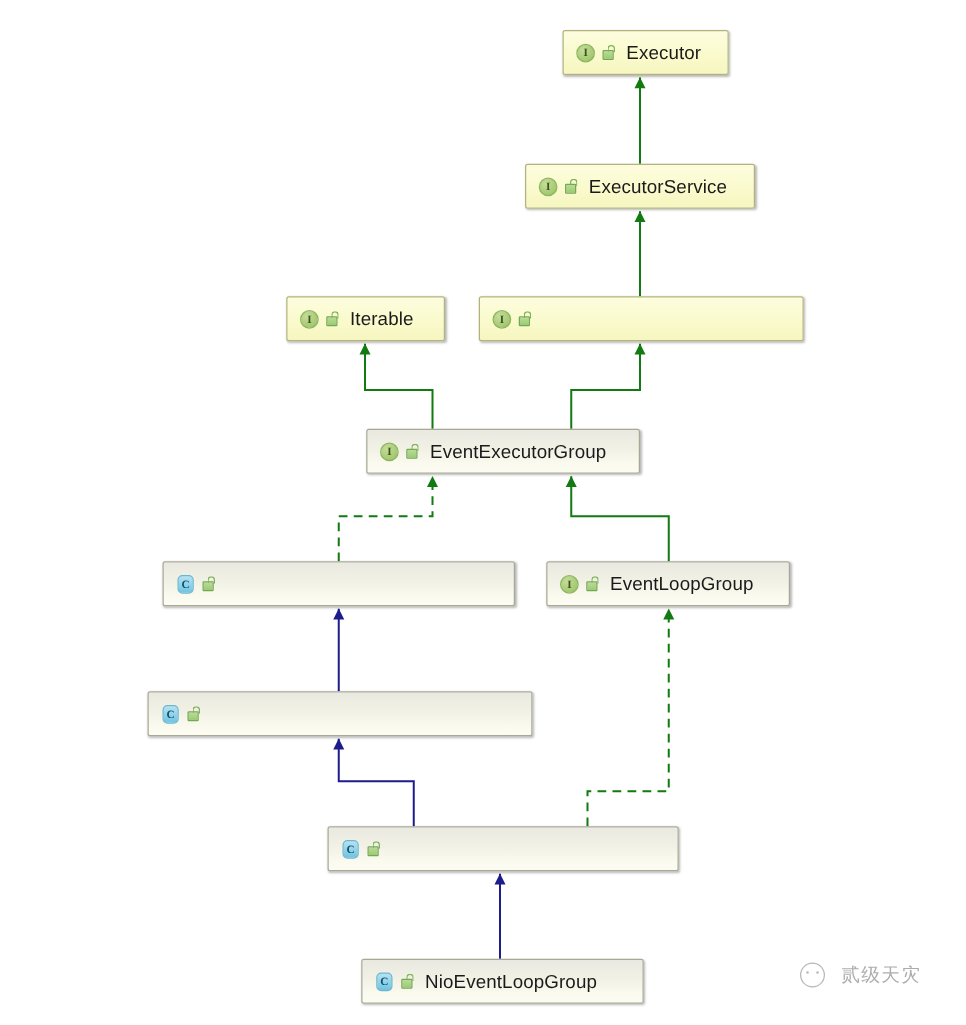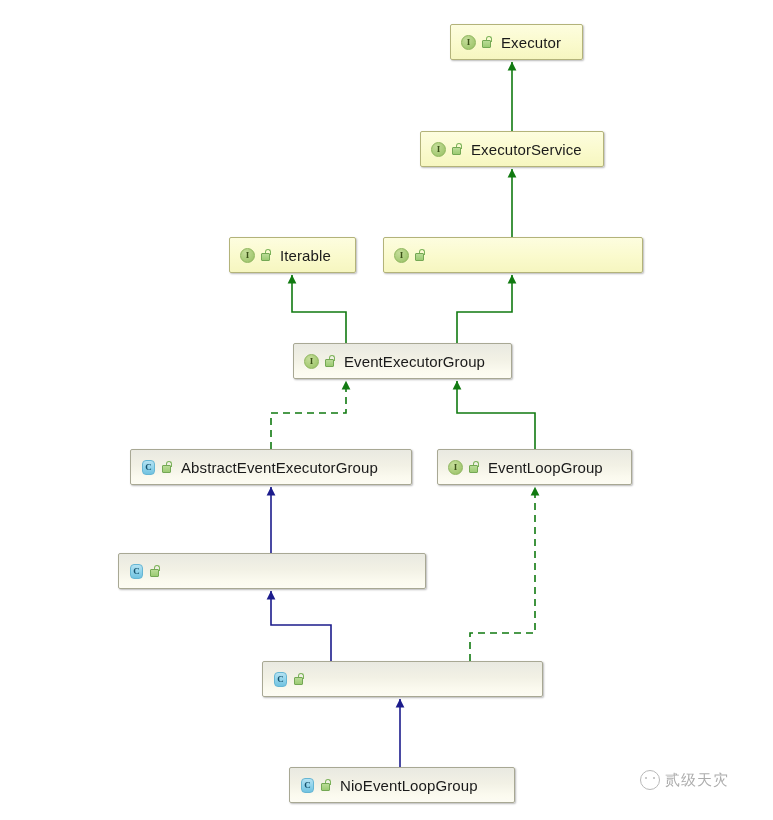--- a/index.html
+++ b/index.html
@@ -125,21 +125,21 @@
     border: 1px solid #74a854;
     border-radius: 1px;
     box-sizing: border-box;
   }
 
   
   #watermark {
     position: absolute;
     display: flex;
     align-items: center;
-    gap: 5px;
+    gap: 13px;
     opacity: 0.72;
     z-index: 2;
   }
   #watermark .wm-text {
     font-size: 15px;
     color: #8d8d8d;
     font-family: "DejaVu Sans", sans-serif;
     letter-spacing: 1px;
   }
   #watermark .wm-logo {
@@ -251,21 +251,20 @@
 
   <div class="node proj" style="left: 130px; top: 449px; width: 282px;">
     <span class="ticon cls">
       <span class="bg"></span>
         <span class="glyph">C</span>
     </span>
     <span class="lockicon">
       <span class="shackle"></span>
         <span class="body"></span>
     </span>
-    <span class="label">AbstractEventExecutorGroup</span>
   </div>
 
   <div class="node proj" style="left: 437px; top: 449px; width: 195px;">
     <span class="ticon iface">
       <span class="bg"></span>
         <span class="glyph">I</span>
     </span>
     <span class="lockicon">
       <span class="shackle"></span>
         <span class="body"></span>

